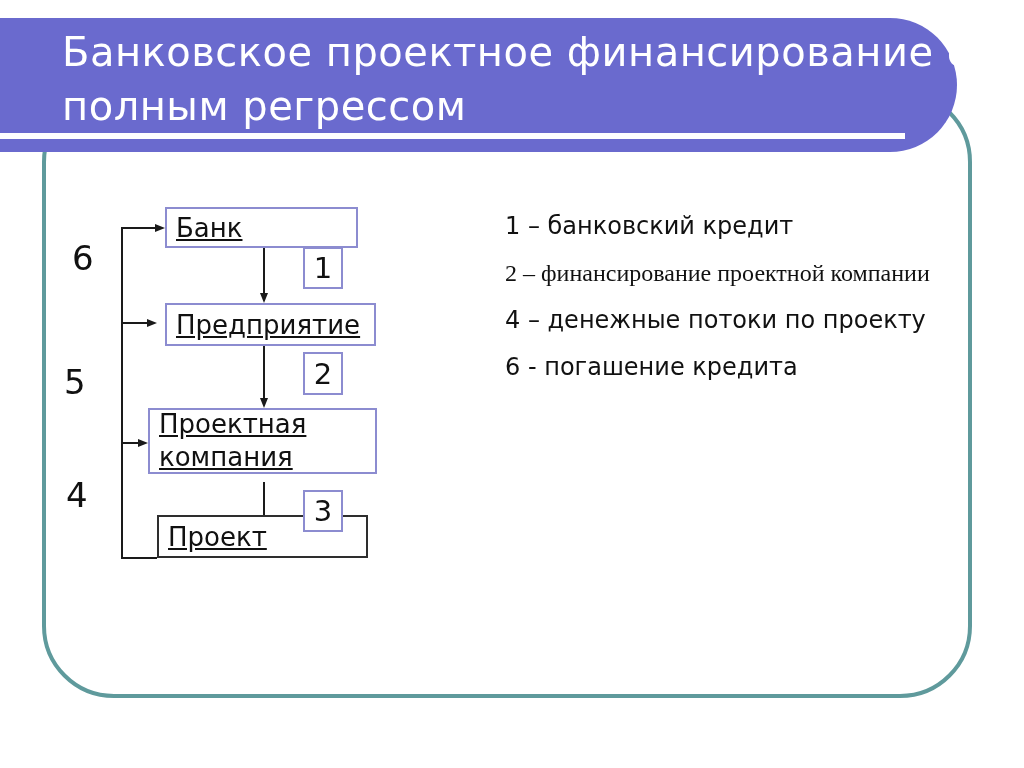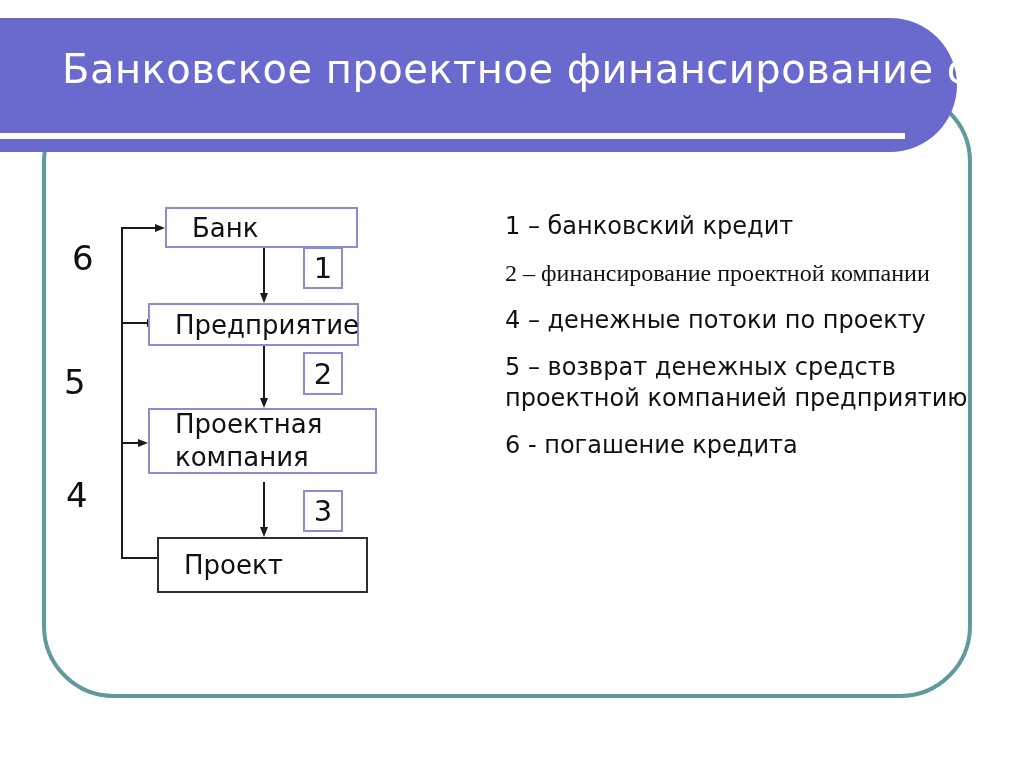--- a/index.html
+++ b/index.html
@@ -37,21 +37,21 @@
     top: 18px;
     width: 957px;
     height: 134px;
     background: var(--header_bg, #6a6ace);
     border-radius: 0 67px 67px 0;
     z-index: 3;
   }
   .title {
     position: absolute;
     left: 62px;
-    top: 24px;
+    top: 7px;
     color: var(--title_text, #ffffff);
     font-size: 40px;
     line-height: 54px;
     white-space: nowrap;
     letter-spacing: 0.5px;
   }
   .title-underline {
     position: absolute;
     left: 0;
     top: 115px;
@@ -69,33 +69,34 @@
     z-index: 2;
     pointer-events: none;
   }
   .node {
     position: absolute;
     box-sizing: border-box;
     background: #ffffff;
     border: 2px solid var(--node_border, #8c8cd0);
     display: flex;
     align-items: center;
-    padding-left: 25px;
+    padding-left: 9px;
     font-size: 26px;
     color: #111111;
     white-space: nowrap;
     z-index: 3;
+    text-decoration: underline;
   }
   #node-bank        { left: 165px; top: 207px; width: 193px; height: 41px; }
-  #node-enterprise  { left: 148px; top: 303px; width: 211px; height: 43px; }
+  #node-enterprise  { left: 165px; top: 303px; width: 211px; height: 43px; }
   #node-project-company {
     left: 148px; top: 408px; width: 229px; height: 66px;
     white-space: normal; line-height: 33px;
   }
-  #node-project     { left: 157px; top: 537px; width: 211px; height: 56px;
+  #node-project     { left: 157px; top: 515px; width: 211px; height: 43px;
     border-color: var(--project_border, #2e2e2e); }
   .badge {
     position: absolute;
     box-sizing: border-box;
     width: 40px;
     background: #ffffff;
     border: 2px solid var(--node_border, #8c8cd0);
     display: flex;
     align-items: center;
     justify-content: center;
@@ -133,20 +134,21 @@
 </head>
 <body>
 
 <div class="slide">
 
   <div class="frame"></div>
 
   <div class="header">
     <div class="title">
       <div>Банковское проектное финансирование с</div>
+      <div>полным регрессом</div>
     </div>
     <div class="title-underline"></div>
   </div>
 
   <svg class="connectors" viewBox="0 0 1024 768" xmlns="http://www.w3.org/2000/svg">
     <defs>
       <marker id="ah" markerWidth="10" markerHeight="9" refX="1" refY="4" orient="auto" markerUnits="userSpaceOnUse">
         <path d="M0,0 L10,4 L0,8 Z" fill="#1a1a1a"></path>
       </marker>
     </defs>
@@ -176,17 +178,16 @@
   <div class="badge" id="badge-3">3</div>
 
   <div class="flow-label" id="flow-label-6">6</div>
   <div class="flow-label" id="flow-label-5">5</div>
   <div class="flow-label" id="flow-label-4">4</div>
 
   <div class="legend">
     <div class="legend-item">1 – банковский кредит</div>
     <div class="legend-item narrow">2 – финансирование проектной компании</div>
     <div class="legend-item">4 – денежные потоки по проекту</div>
-    <div class="legend-item mid">5 – возврат денежных средств проектной компанией предприятию</div>
     <div class="legend-item">6 - погашение кредита</div>
   </div>
 
 </div>
 
 </body></html>

